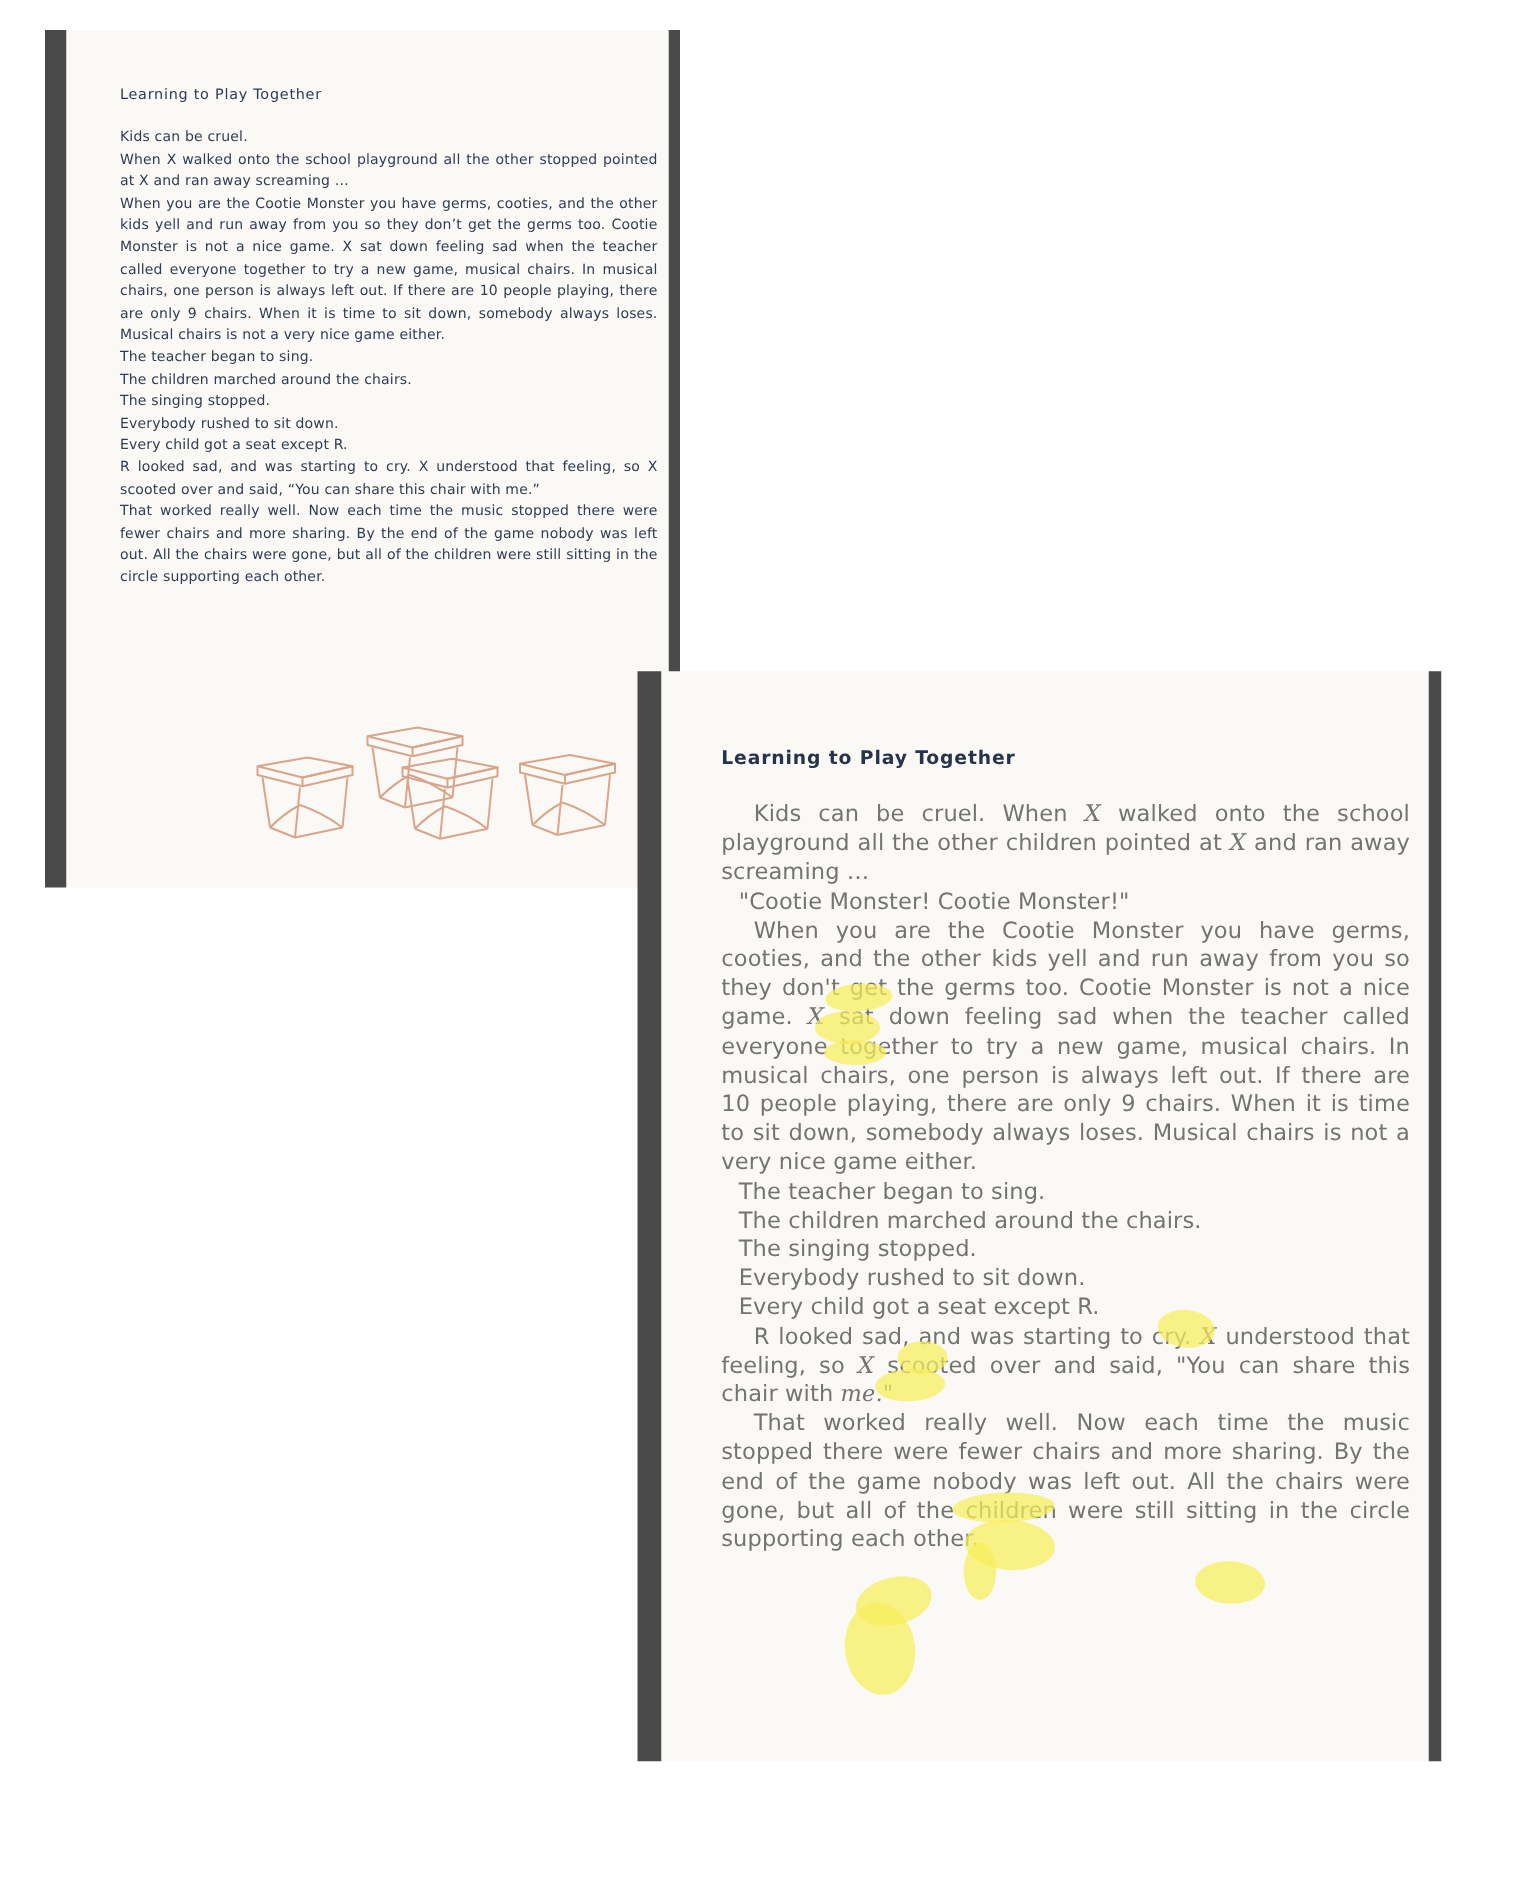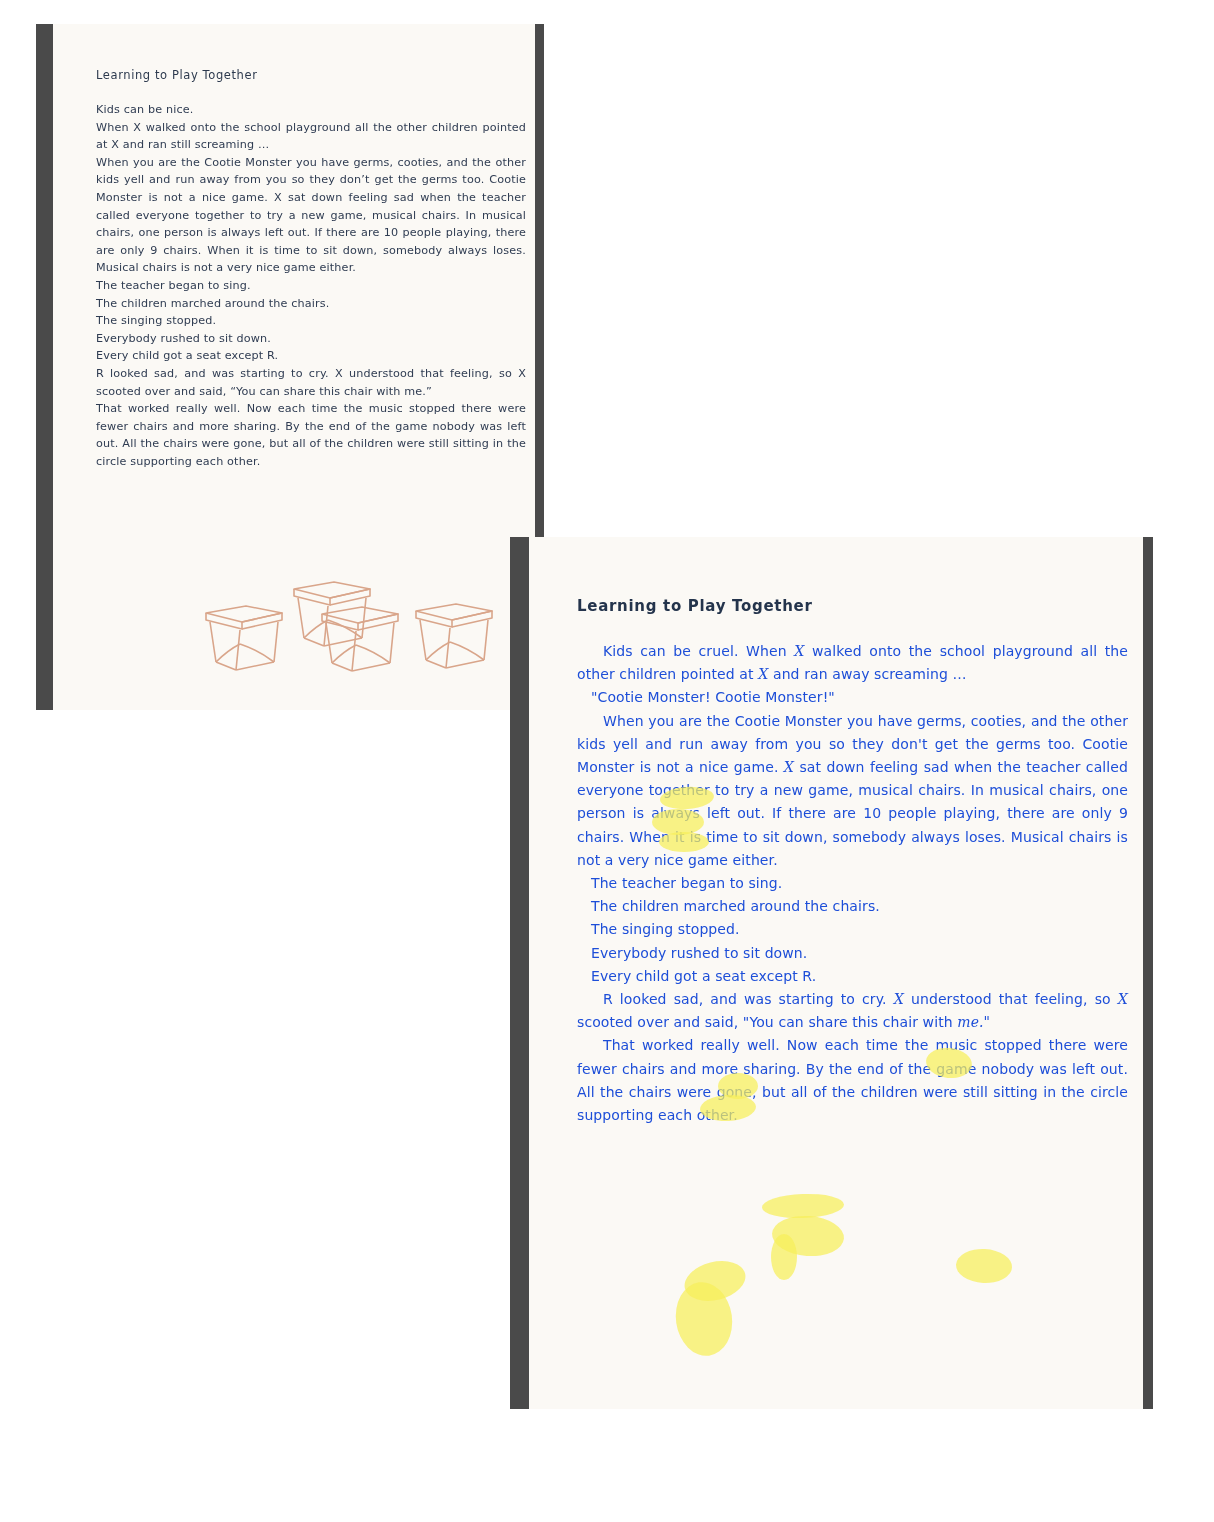--- a/index.html
+++ b/index.html
@@ -78,23 +78,23 @@
     right: 25px;
   }
   #page-large .doc-title {
     font-size: 15px;
     color: #24344c;
     letter-spacing: 0.7px;
     margin-bottom: 25px;
     font-weight: 600;
   }
   #page-large .body-text {
-    font-size: 14px;
+    font-size: 18px;
     line-height: 23.2px;
-    color: #1d4ed8;
+    color: #737373;
     letter-spacing: 0.1px;
   }
   #page-large .body-text p { margin: 0; }
   #page-large .indent { text-indent: 26px; }
   #page-large .just { text-align: justify; }
   #page-large .lead { display: inline-block; width: 14px; }
 
   .mathvar {
     font-family: "DejaVu Serif", serif;
     font-style: italic;
@@ -127,22 +127,22 @@
 </head>
 <body>
 
 <div class="page" id="page-small">
   <div class="spine-left"></div>
   <div class="spine-right"></div>
 
   <div class="content">
     <div class="doc-title">Learning to Play Together</div>
     <div class="body-text">
-      <p>Kids can be nice.</p>
-      <p class="just">When X walked onto the school playground all the other children pointed at X and ran still screaming …</p>
+      <p>Kids can be cruel.</p>
+      <p class="just">When X walked onto the school playground all the other stopped pointed at X and ran away screaming …</p>
       <p class="just">When you are the Cootie Monster you have germs, cooties, and the other kids yell and run away from you so they don’t get the germs too. Cootie Monster is not a nice game. X sat down feeling sad when the teacher called everyone together to try a new game, musical chairs. In musical chairs, one person is always left out. If there are 10 people playing, there are only 9 chairs. When it is time to sit down, somebody always loses. Musical chairs is not a very nice game either.</p>
       <p>The teacher began to sing.</p>
       <p>The children marched around the chairs.</p>
       <p>The singing stopped.</p>
       <p>Everybody rushed to sit down.</p>
       <p>Every child got a seat except R.</p>
       <p class="just">R looked sad, and was starting to cry. X understood that feeling, so X scooted over and said, “You can share this chair with me.”</p>
       <p class="just">That worked really well. Now each time the music stopped there were fewer chairs and more sharing. By the end of the game nobody was left out. All the chairs were gone, but all of the children were still sitting in the circle supporting each other.</p>
     </div>
   </div>

